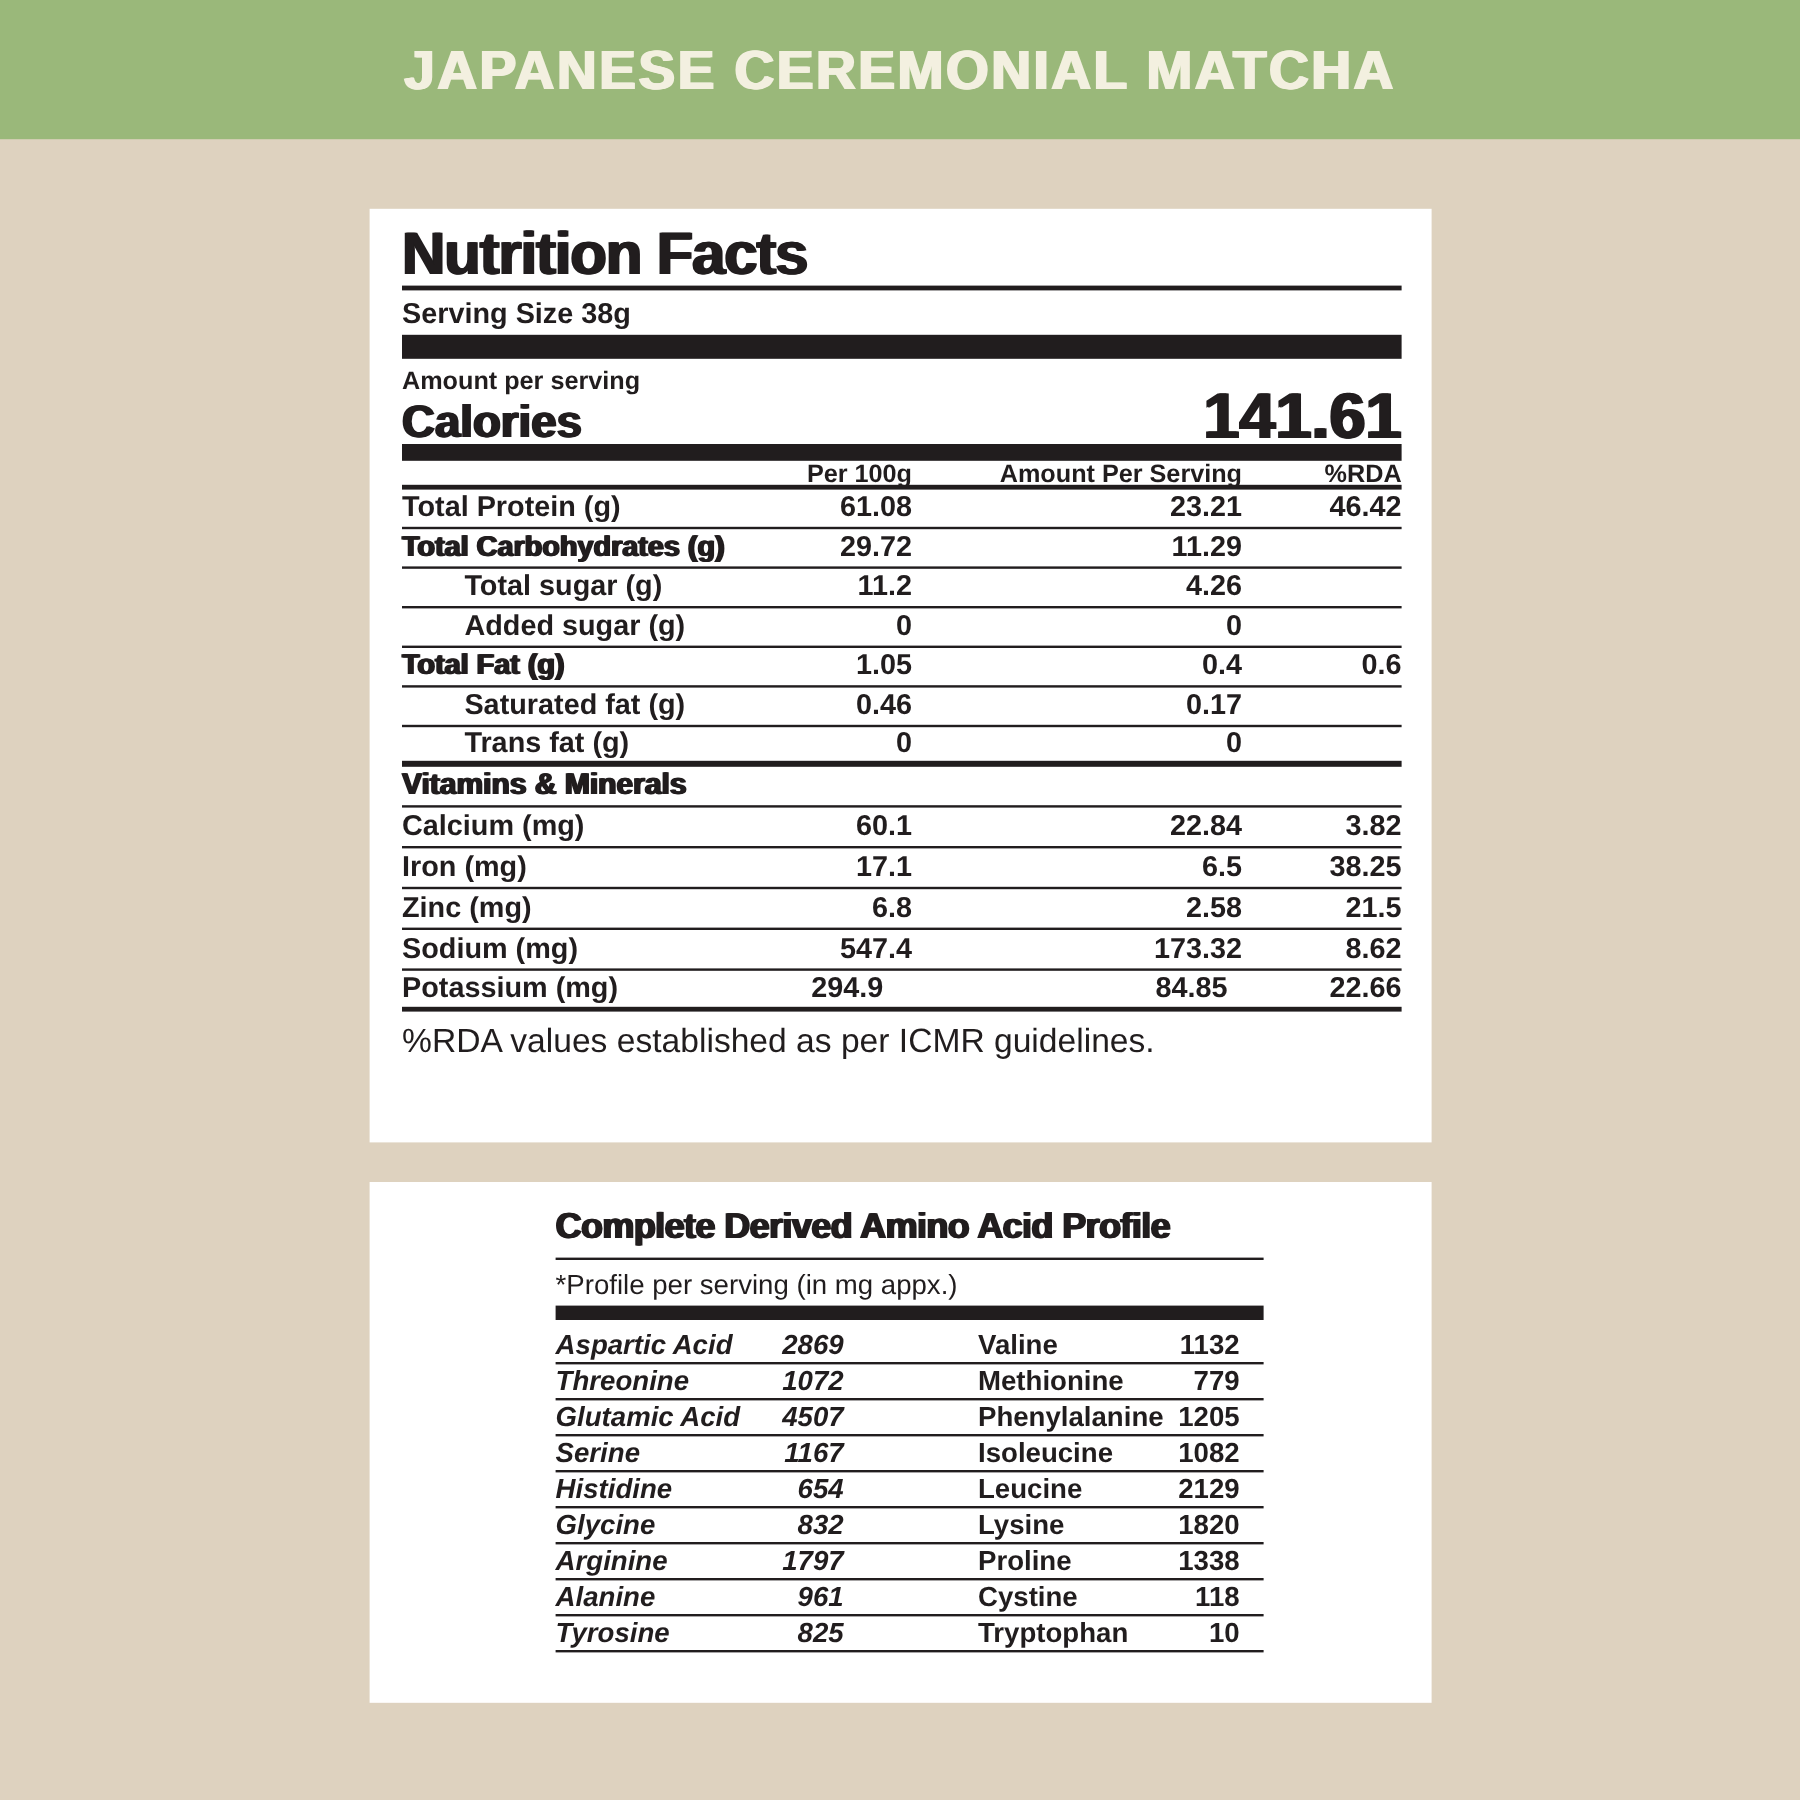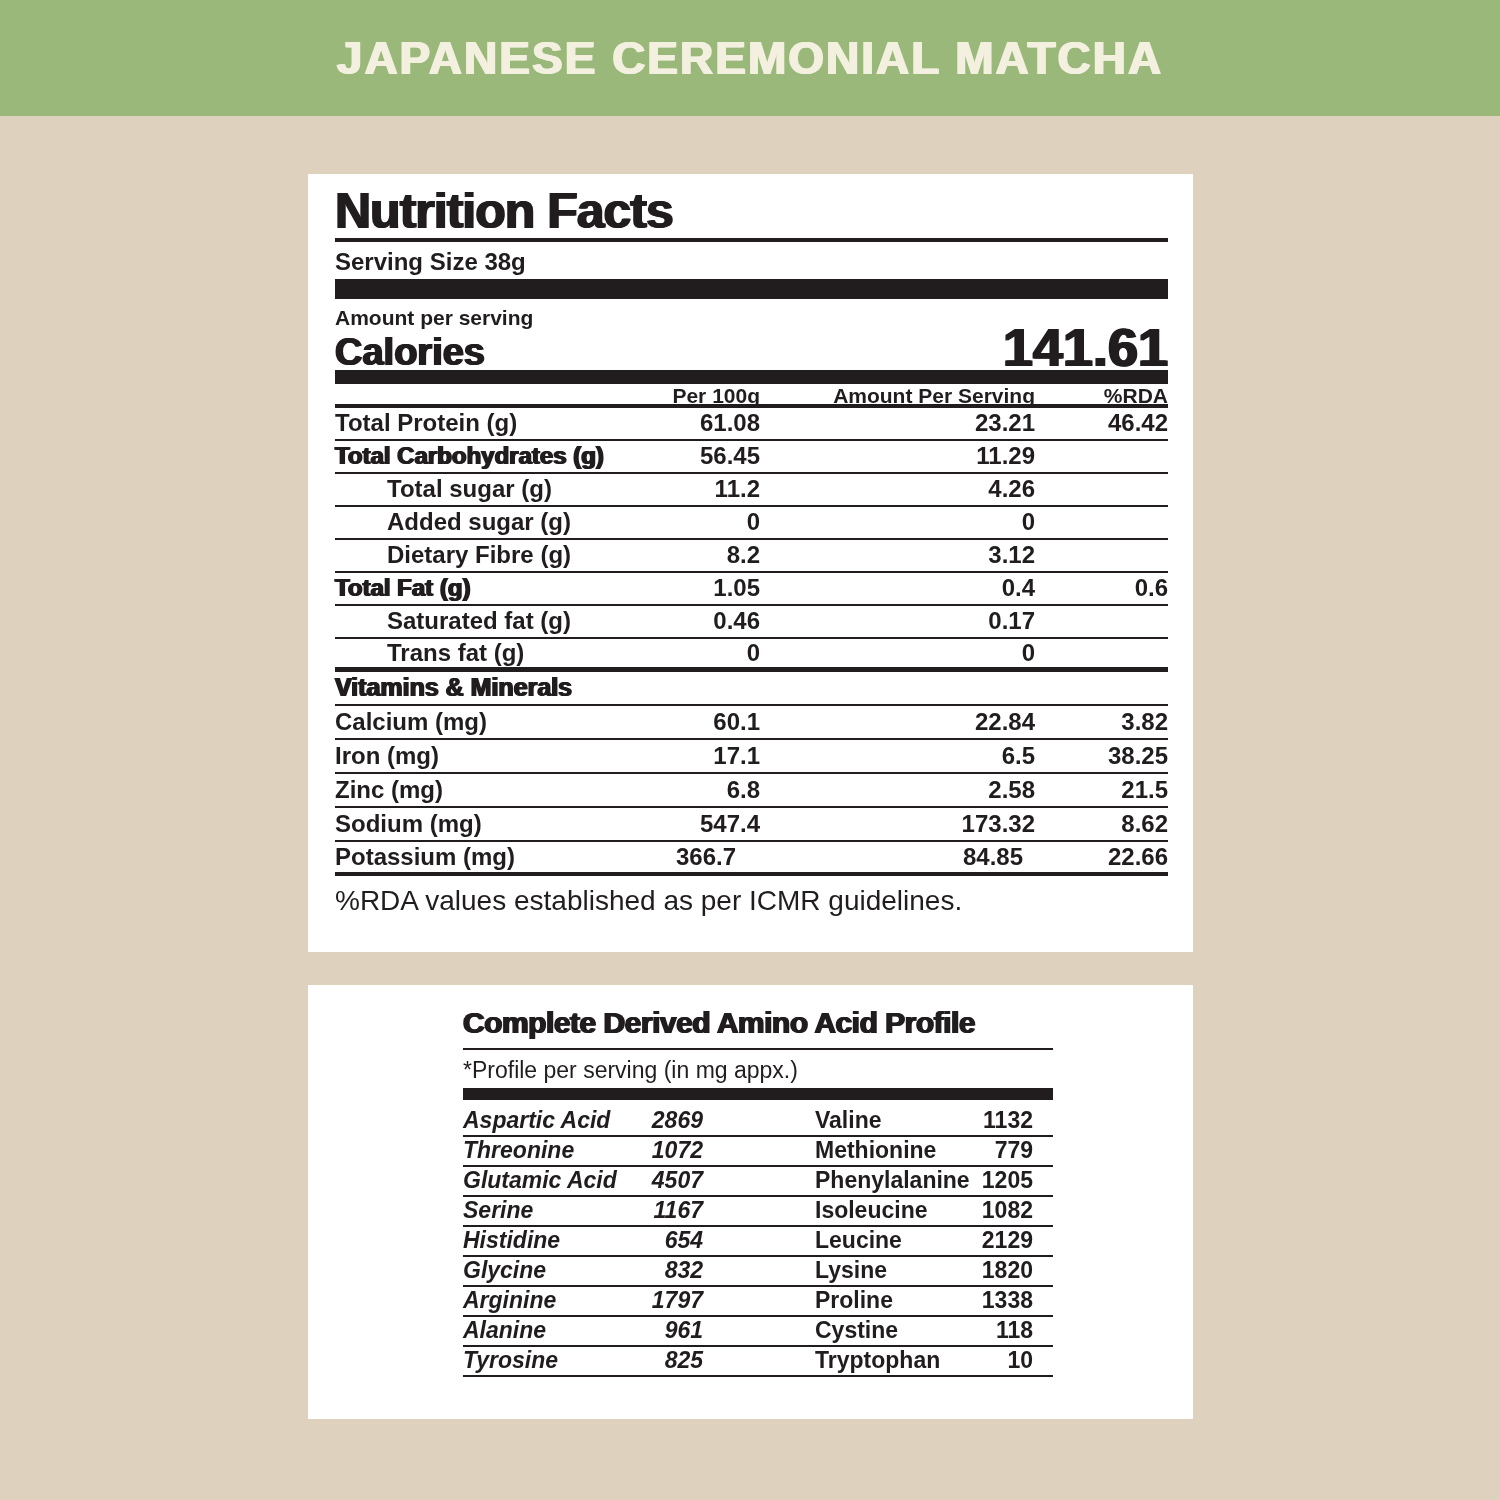--- a/index.html
+++ b/index.html
@@ -114,40 +114,34 @@
 
   <div>
       <div class="ngrid nrow">
     <div class="lab">Total Protein (g)</div>
     <div class="num">61.08</div>
     <div class="num">23.21</div>
     <div class="num">46.42</div>
   </div>
       <div class="ngrid nrow bold">
     <div class="lab">Total Carbohydrates (g)</div>
-    <div class="num">56.45</div>
+    <div class="num">29.72</div>
     <div class="num">11.29</div>
     <div class="num"></div>
   </div>
       <div class="ngrid nrow indent">
     <div class="lab">Total sugar (g)</div>
     <div class="num">11.2</div>
     <div class="num">4.26</div>
     <div class="num"></div>
   </div>
       <div class="ngrid nrow indent">
     <div class="lab">Added sugar (g)</div>
     <div class="num">0</div>
     <div class="num">0</div>
-    <div class="num"></div>
-  </div>
-      <div class="ngrid nrow indent">
-    <div class="lab">Dietary Fibre (g)</div>
-    <div class="num">8.2</div>
-    <div class="num">3.12</div>
     <div class="num"></div>
   </div>
       <div class="ngrid nrow bold">
     <div class="lab">Total Fat (g)</div>
     <div class="num">1.05</div>
     <div class="num">0.4</div>
     <div class="num">0.6</div>
   </div>
       <div class="ngrid nrow indent">
     <div class="lab">Saturated fat (g)</div>
@@ -187,21 +181,21 @@
     <div class="num">21.5</div>
   </div>
       <div class="ngrid nrow">
     <div class="lab">Sodium (mg)</div>
     <div class="num">547.4</div>
     <div class="num">173.32</div>
     <div class="num">8.62</div>
   </div>
       <div class="ngrid nrow">
     <div class="lab">Potassium (mg)</div>
-    <div class="num">366.7</div>
+    <div class="num">294.9</div>
     <div class="num">84.85</div>
     <div class="num">22.66</div>
   </div>
     </div>
 
   <div class="footnote">%RDA values established as per ICMR guidelines.</div>
 </section>
 
 <section class="card amino">
   <div class="amino-inner">

